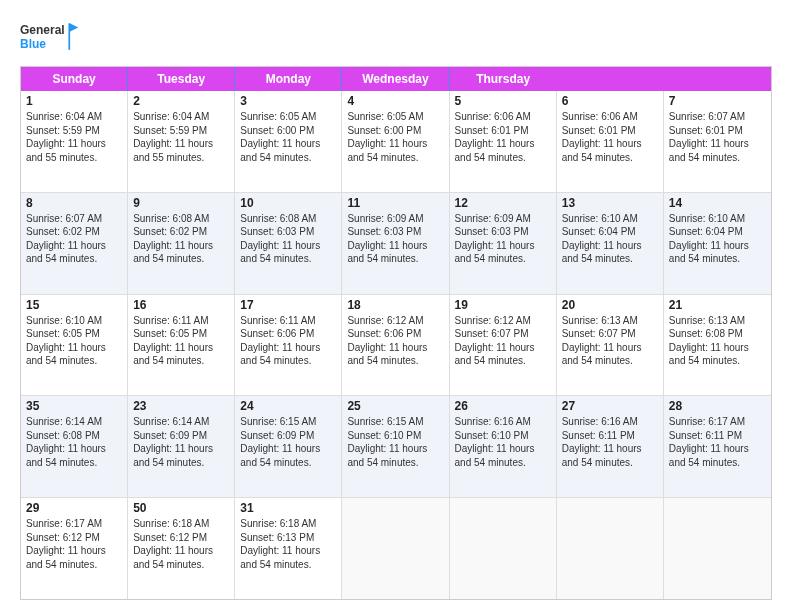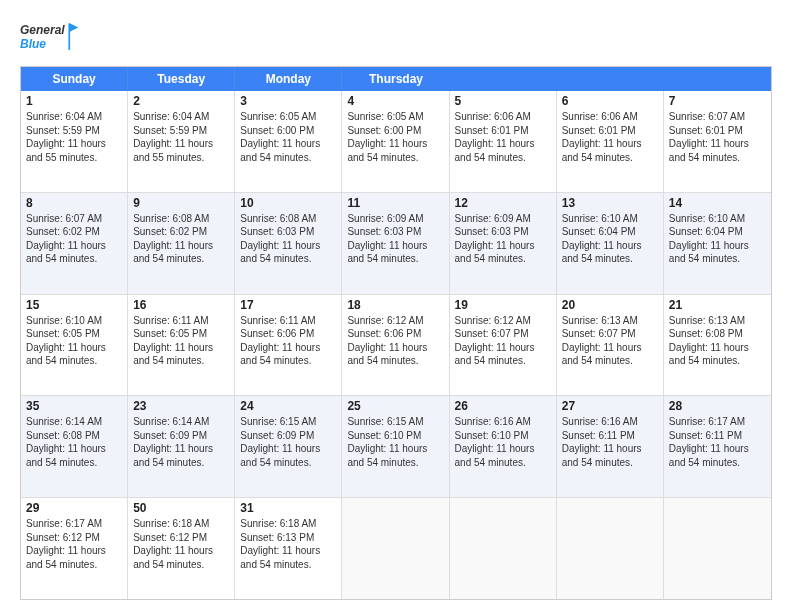--- a/index.html
+++ b/index.html
@@ -20,21 +20,20 @@
     .header {
       display: flex;
       justify-content: space-between;
       align-items: flex-start;
       margin-bottom: 10px;
     }
     .logo {
       display: flex;
       align-items: center;
       gap: 4px;
-      font-style: italic;
     }
     .title-block {
       text-align: right;
     }
     .month-title {
       font-size: 32px;
       font-weight: bold;
       color: #333;
       line-height: 1.1;
     }
@@ -45,21 +44,21 @@
     }
     .calendar {
       flex: 1;
       display: flex;
       flex-direction: column;
       border: 1px solid #ccc;
     }
     .cal-header {
       display: grid;
       grid-template-columns: repeat(7, 1fr);
-      background: #3b82f6;
+      background: #d946ef;
     }
     .cal-header-cell {
       color: #fff;
       font-size: 12px;
       font-weight: bold;
       text-align: center;
       padding: 5px 2px;
       border-right: 1px solid #4a8be0;
     }
     .cal-header-cell:last-child { border-right: none; }
@@ -117,20 +116,21 @@
       <div class="month-title"></div>
       <div class="location"></div>
     </div>
   </div>
 
   <div class="calendar">
     <div class="cal-header">
     <div class="cal-header-cell">Sunday</div>
         <div class="cal-header-cell">Tuesday</div>
         <div class="cal-header-cell">Monday</div>
+        <div class="cal-header-cell">Wednesday</div>
         <div class="cal-header-cell">Thursday</div>
       </div>
     <div class="cal-body">
     <div class="cal-row">
           <div class="cal-cell">
             <span class="day-num">1</span>
             <div class="day-info">Sunrise: 6:04 AM<br>Sunset: 5:59 PM<br>Daylight: 11 hours<br>and 55 minutes.</div>
           </div>
           <div class="cal-cell">
             <span class="day-num">2</span>

